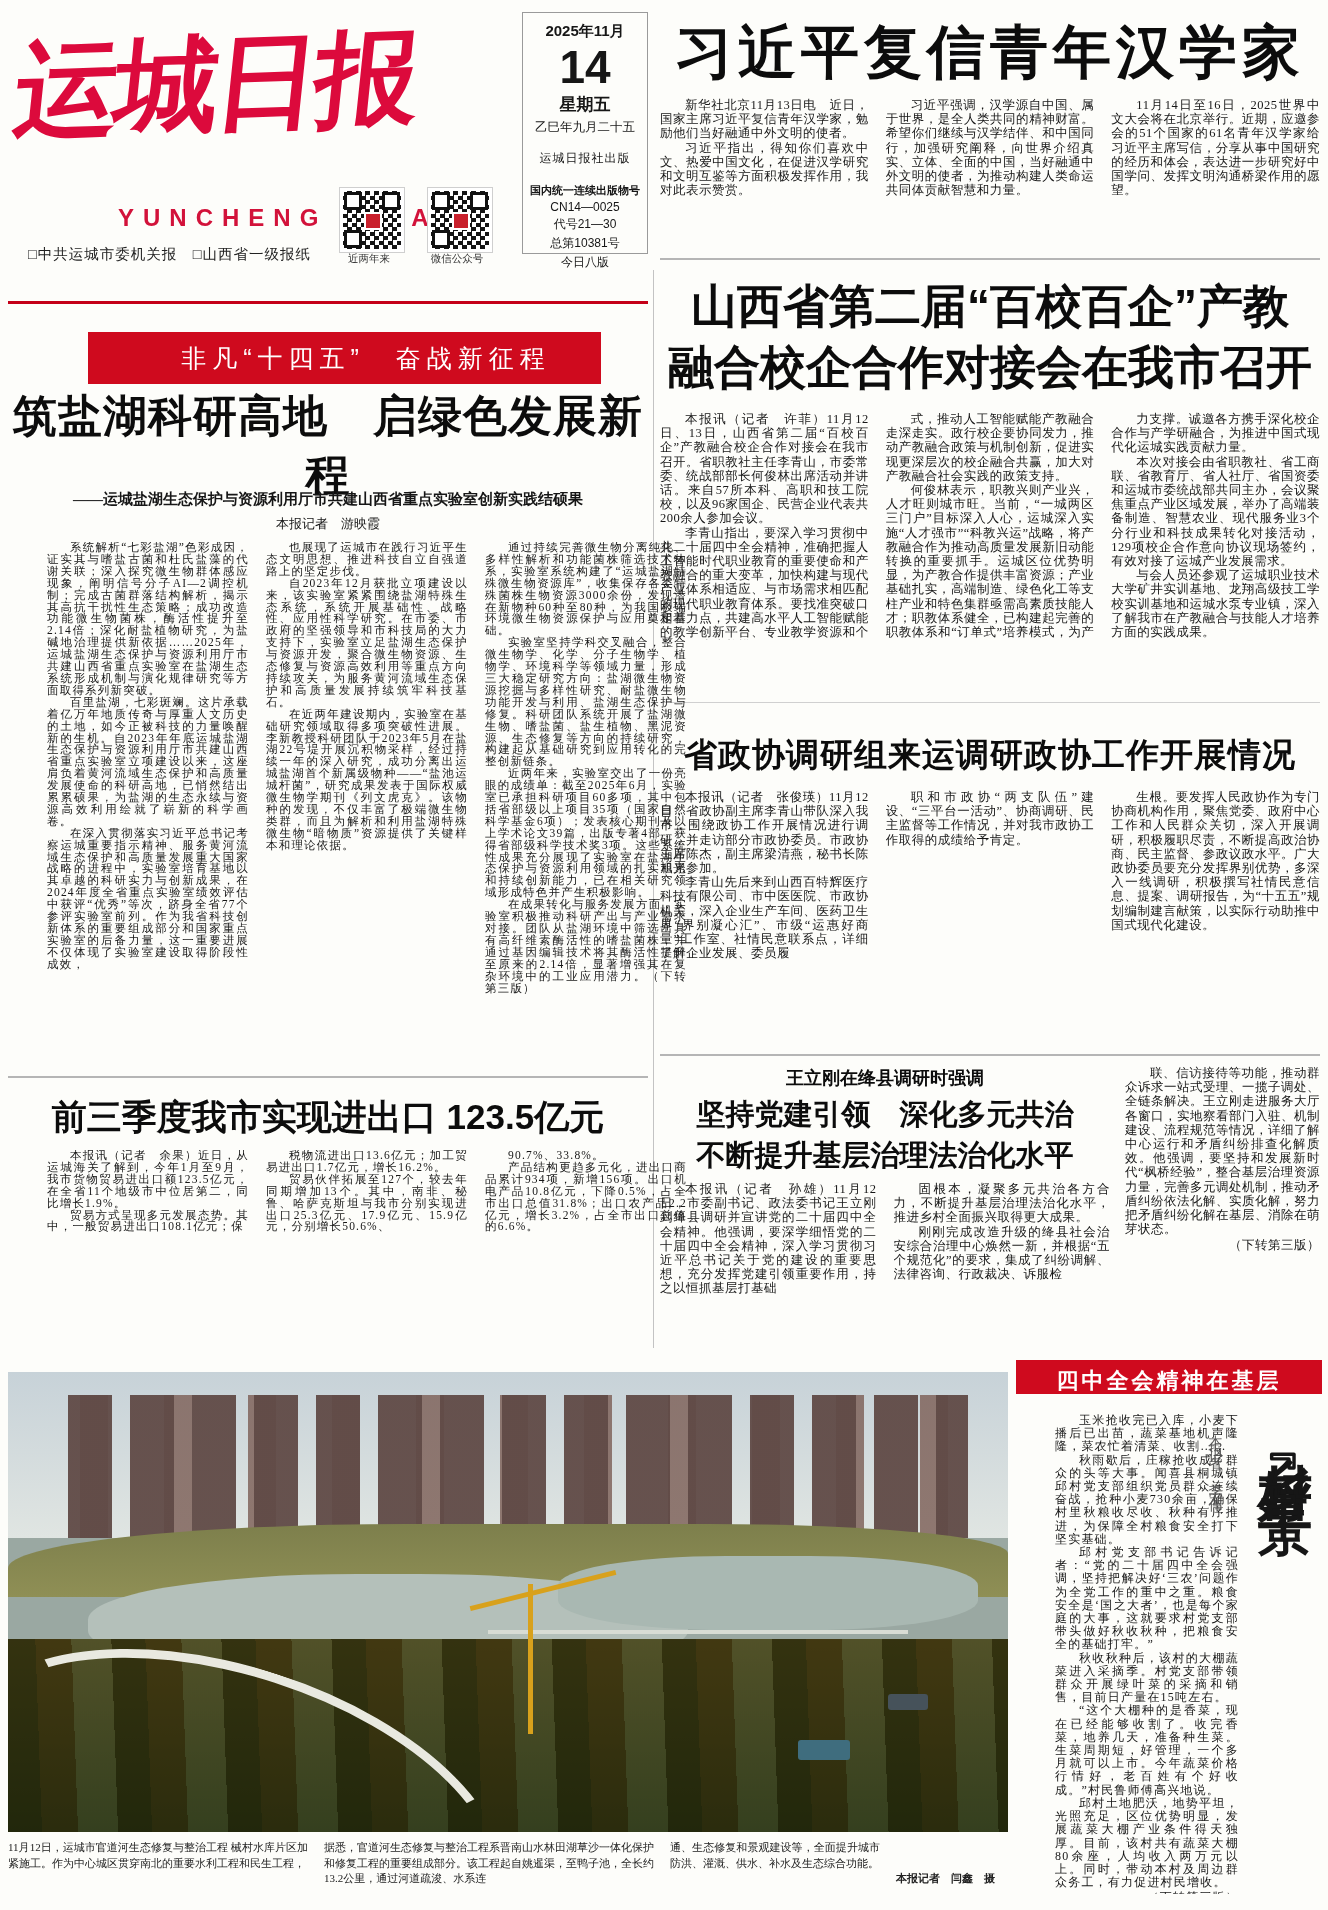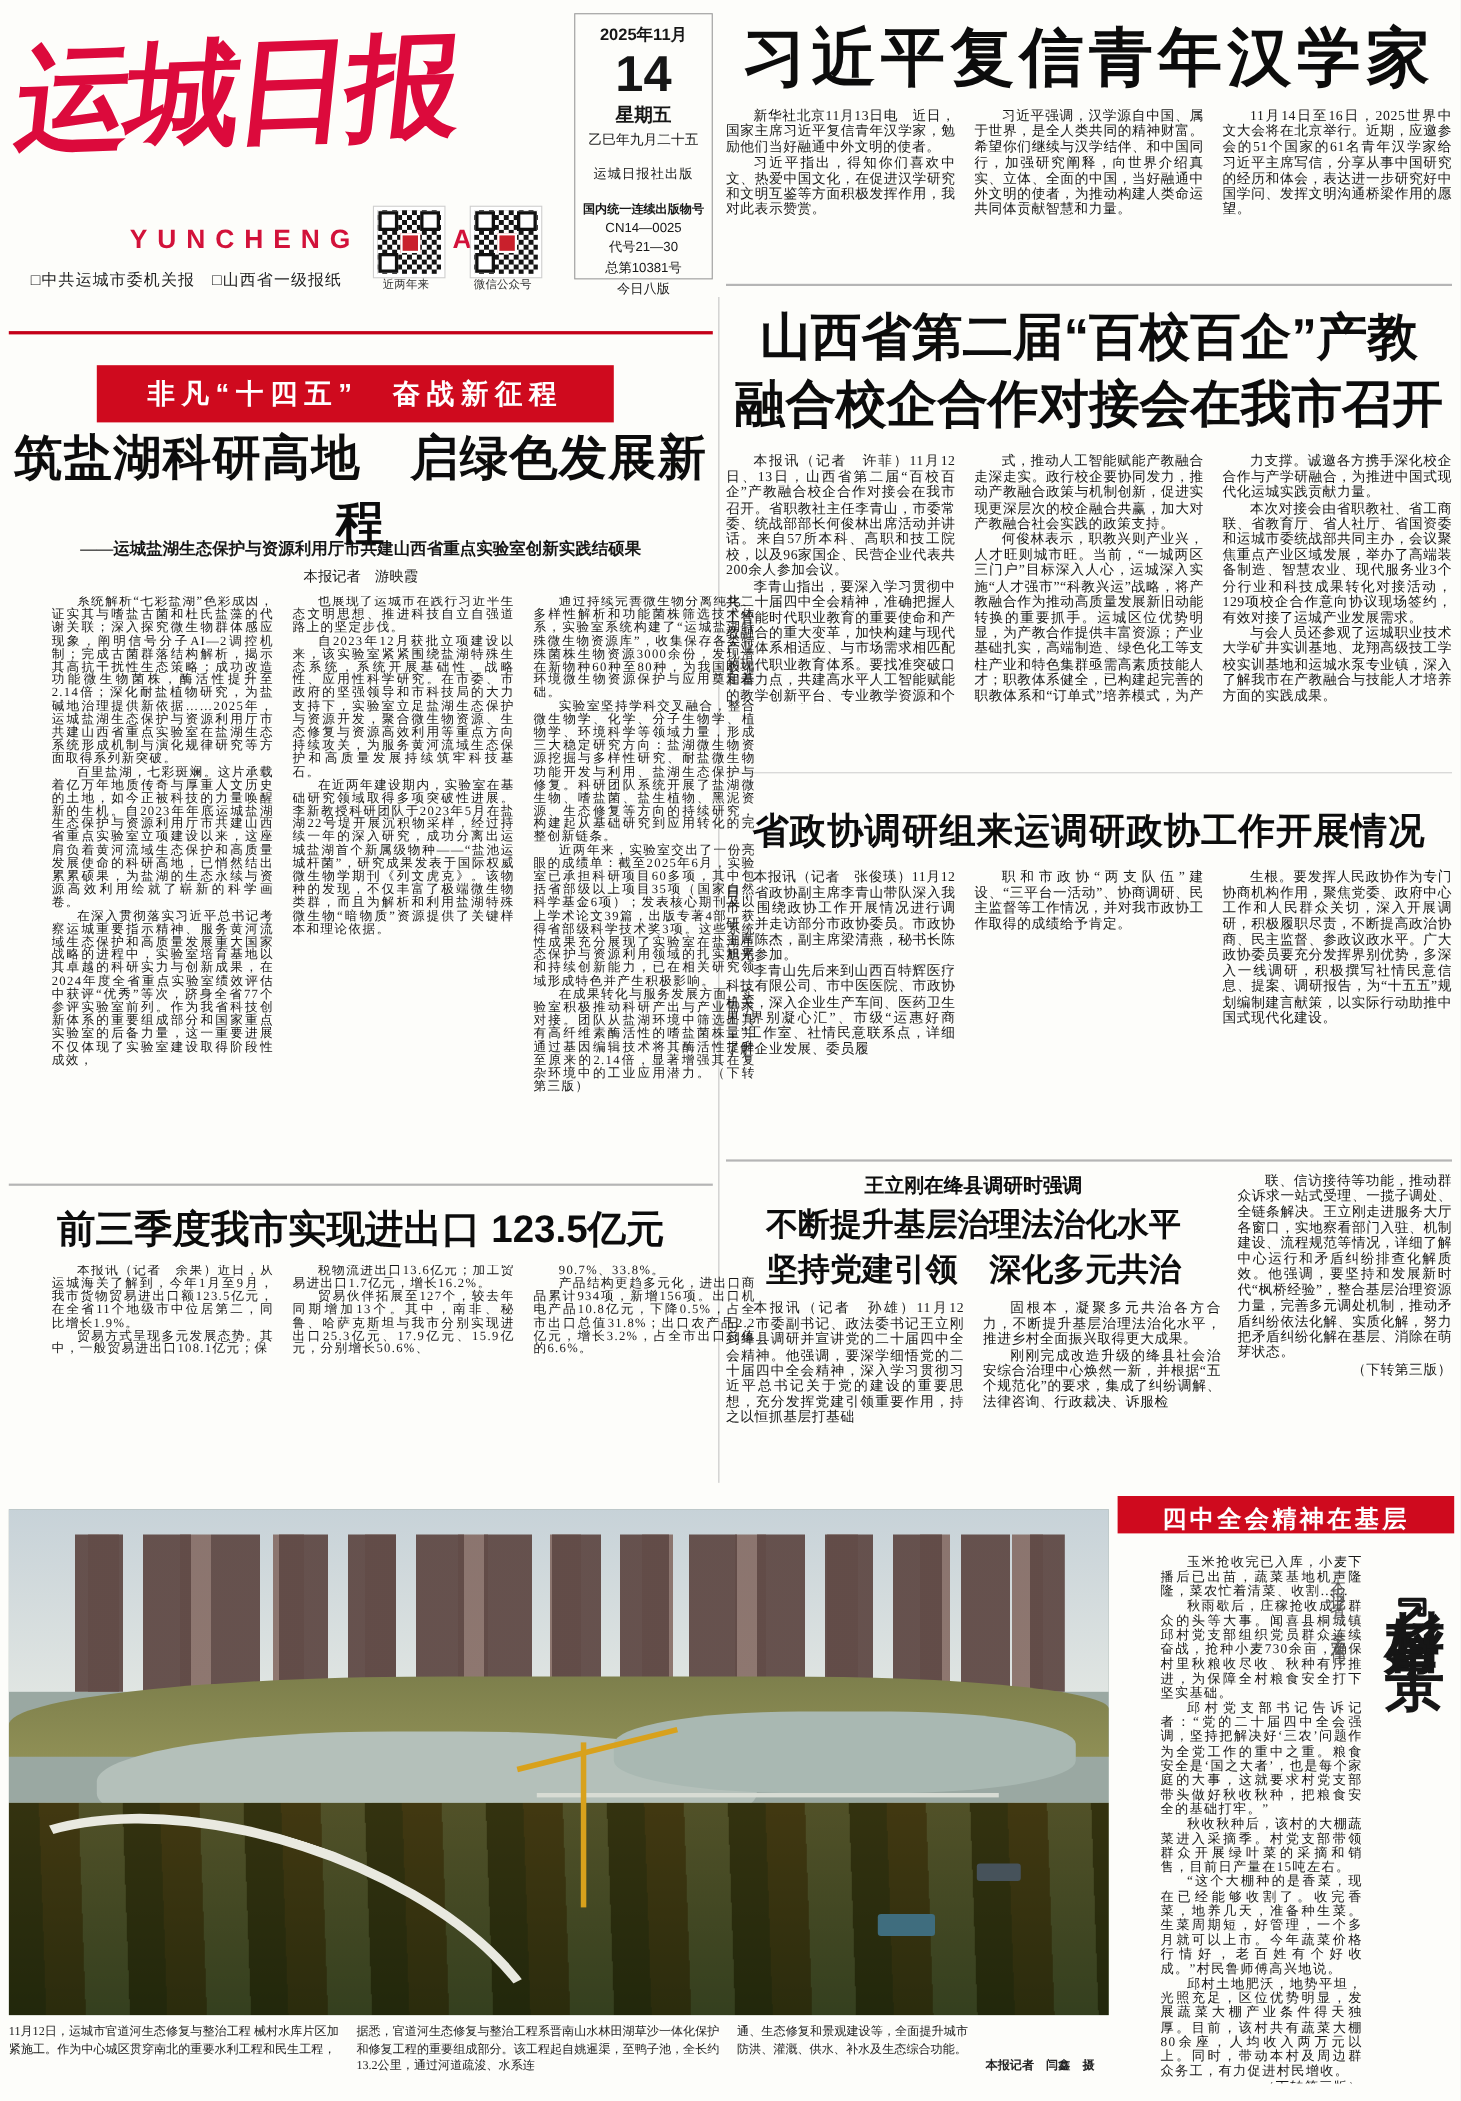--- a/index.html
+++ b/index.html
@@ -34,22 +34,22 @@
   
   .cols{display:flex;gap:17px;overflow:hidden;}
   .col{flex:1;overflow:hidden;}
   .bodytext p{margin:0;text-indent:2em;text-align:justify;}
   .med{font-size:12.5px;line-height:14.2px;letter-spacing:.5px;}
   .small{font-size:11.5px;line-height:11.9px;letter-spacing:1.2px;margin-left:39px;}
   .jump{text-align:right;margin-top:2px;}
   .rule{background:#b5b5b5;height:2px;}
   .vrule{background:#c3c3c3;width:1px;}
   .redrule{background:#c40018;height:3px;}
-  .banner{background:#cf0a1e;color:#fff;font-weight:700;text-align:center;
-    font-family:"Liberation Sans","DejaVu Sans",sans-serif;}
+  .banner{background:#cf0a1e;color:#fff;font-weight:400;text-align:center;
+    font-family:"Liberation Sans","DejaVu Sans",sans-serif;padding-left:43px;}
   
   .photo{left:8px;top:1372px;width:1000px;height:460px;overflow:hidden;background:#9aa8a2;}
   .ph-sky{position:absolute;left:0;top:0;right:0;height:36%;background:linear-gradient(#c7d2d8,#e0e5e2);}
   .ph-city{position:absolute;left:6%;right:4%;top:5%;height:31%;
     background:repeating-linear-gradient(90deg,rgba(96,74,70,.95) 0 44px,rgba(0,0,0,0) 44px 62px),
                repeating-linear-gradient(90deg,rgba(128,100,92,.85) 12px 40px,rgba(0,0,0,0) 40px 96px);}
   .ph-tree{position:absolute;left:0;right:0;top:33%;height:16%;
     background:linear-gradient(#7d7f4c,#8f8f55);border-radius:40% 30% 0 0/60% 40% 0 0;}
   .ph-water1{position:absolute;left:8%;top:44%;width:60%;height:22%;background:#b4c0ba;border-radius:45%;}
   .ph-water2{position:absolute;left:55%;top:40%;width:42%;height:16%;background:#a9b8b2;border-radius:40%;}
@@ -162,22 +162,22 @@
       </div>
     <div class="col">
         <p>生根。要发挥人民政协作为专门协商机构作用，聚焦党委、政府中心工作和人民群众关切，深入开展调研，积极履职尽责，不断提高政治协商、民主监督、参政议政水平。广大政协委员要充分发挥界别优势，多深入一线调研，积极撰写社情民意信息、提案、调研报告，为“十五五”规划编制建言献策，以实际行动助推中国式现代化建设。</p>
       </div>
   </div>
 
   <div class="abs rule" style="left:660px;top:1054px;width:660px;"></div>
 
   <div class="abs hl center" style="left:660px;top:1066px;width:450px;font-size:18px;">王立刚在绛县调研时强调</div>
   <div class="abs hl center" style="left:660px;top:1094px;width:450px;font-size:29px;line-height:1.4;">
+    <div>坚持党建引领　深化多元共治</div>
     <div>不断提升基层治理法治化水平</div>
-    <div>坚持党建引领　深化多元共治</div>
   </div>
   <div class="abs cols med bodytext" style="left:660px;top:1182px;width:450px;height:168px;">
     <div class="col">
         <p>本报讯（记者　孙雄）11月12日，市委副书记、政法委书记王立刚到绛县调研并宣讲党的二十届四中全会精神。他强调，要深学细悟党的二十届四中全会精神，深入学习贯彻习近平总书记关于党的建设的重要思想，充分发挥党建引领重要作用，持之以恒抓基层打基础</p>
       </div>
     <div class="col">
         <p>固根本，凝聚多元共治各方合力，不断提升基层治理法治化水平，推进乡村全面振兴取得更大成果。</p>
         <p>刚刚完成改造升级的绛县社会治安综合治理中心焕然一新，并根据“五个规范化”的要求，集成了纠纷调解、法律咨询、行政裁决、诉服检</p>
       </div>
   </div>

